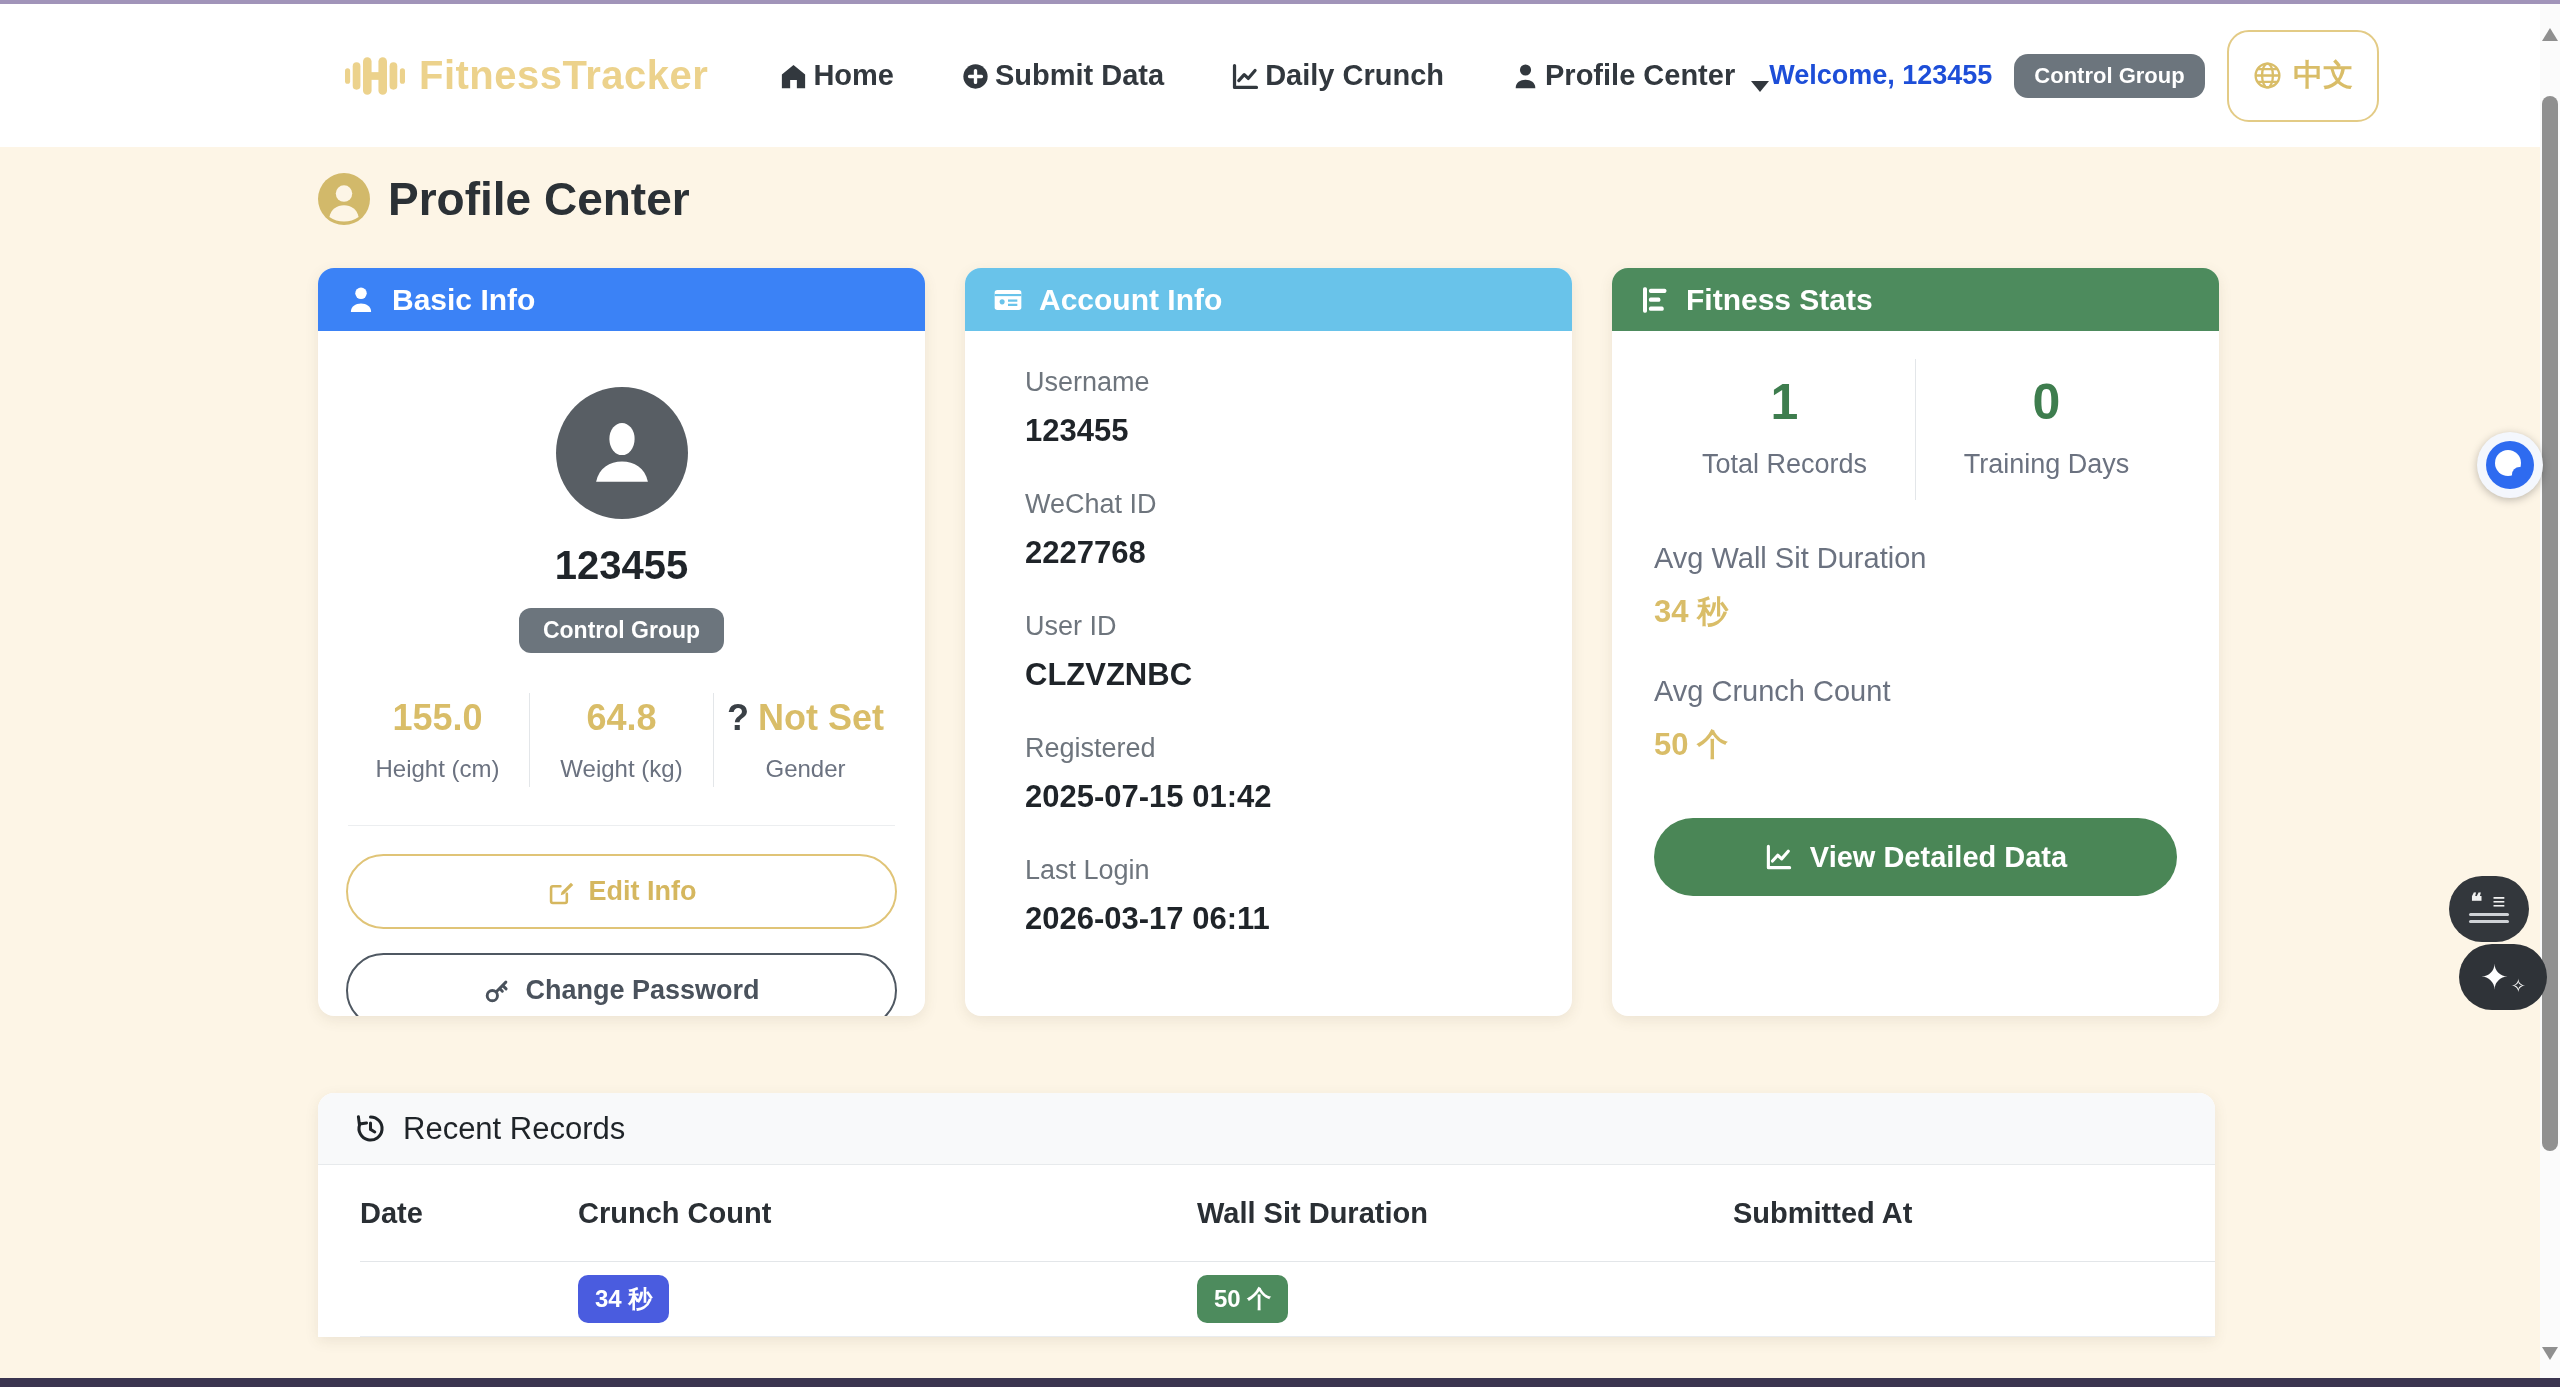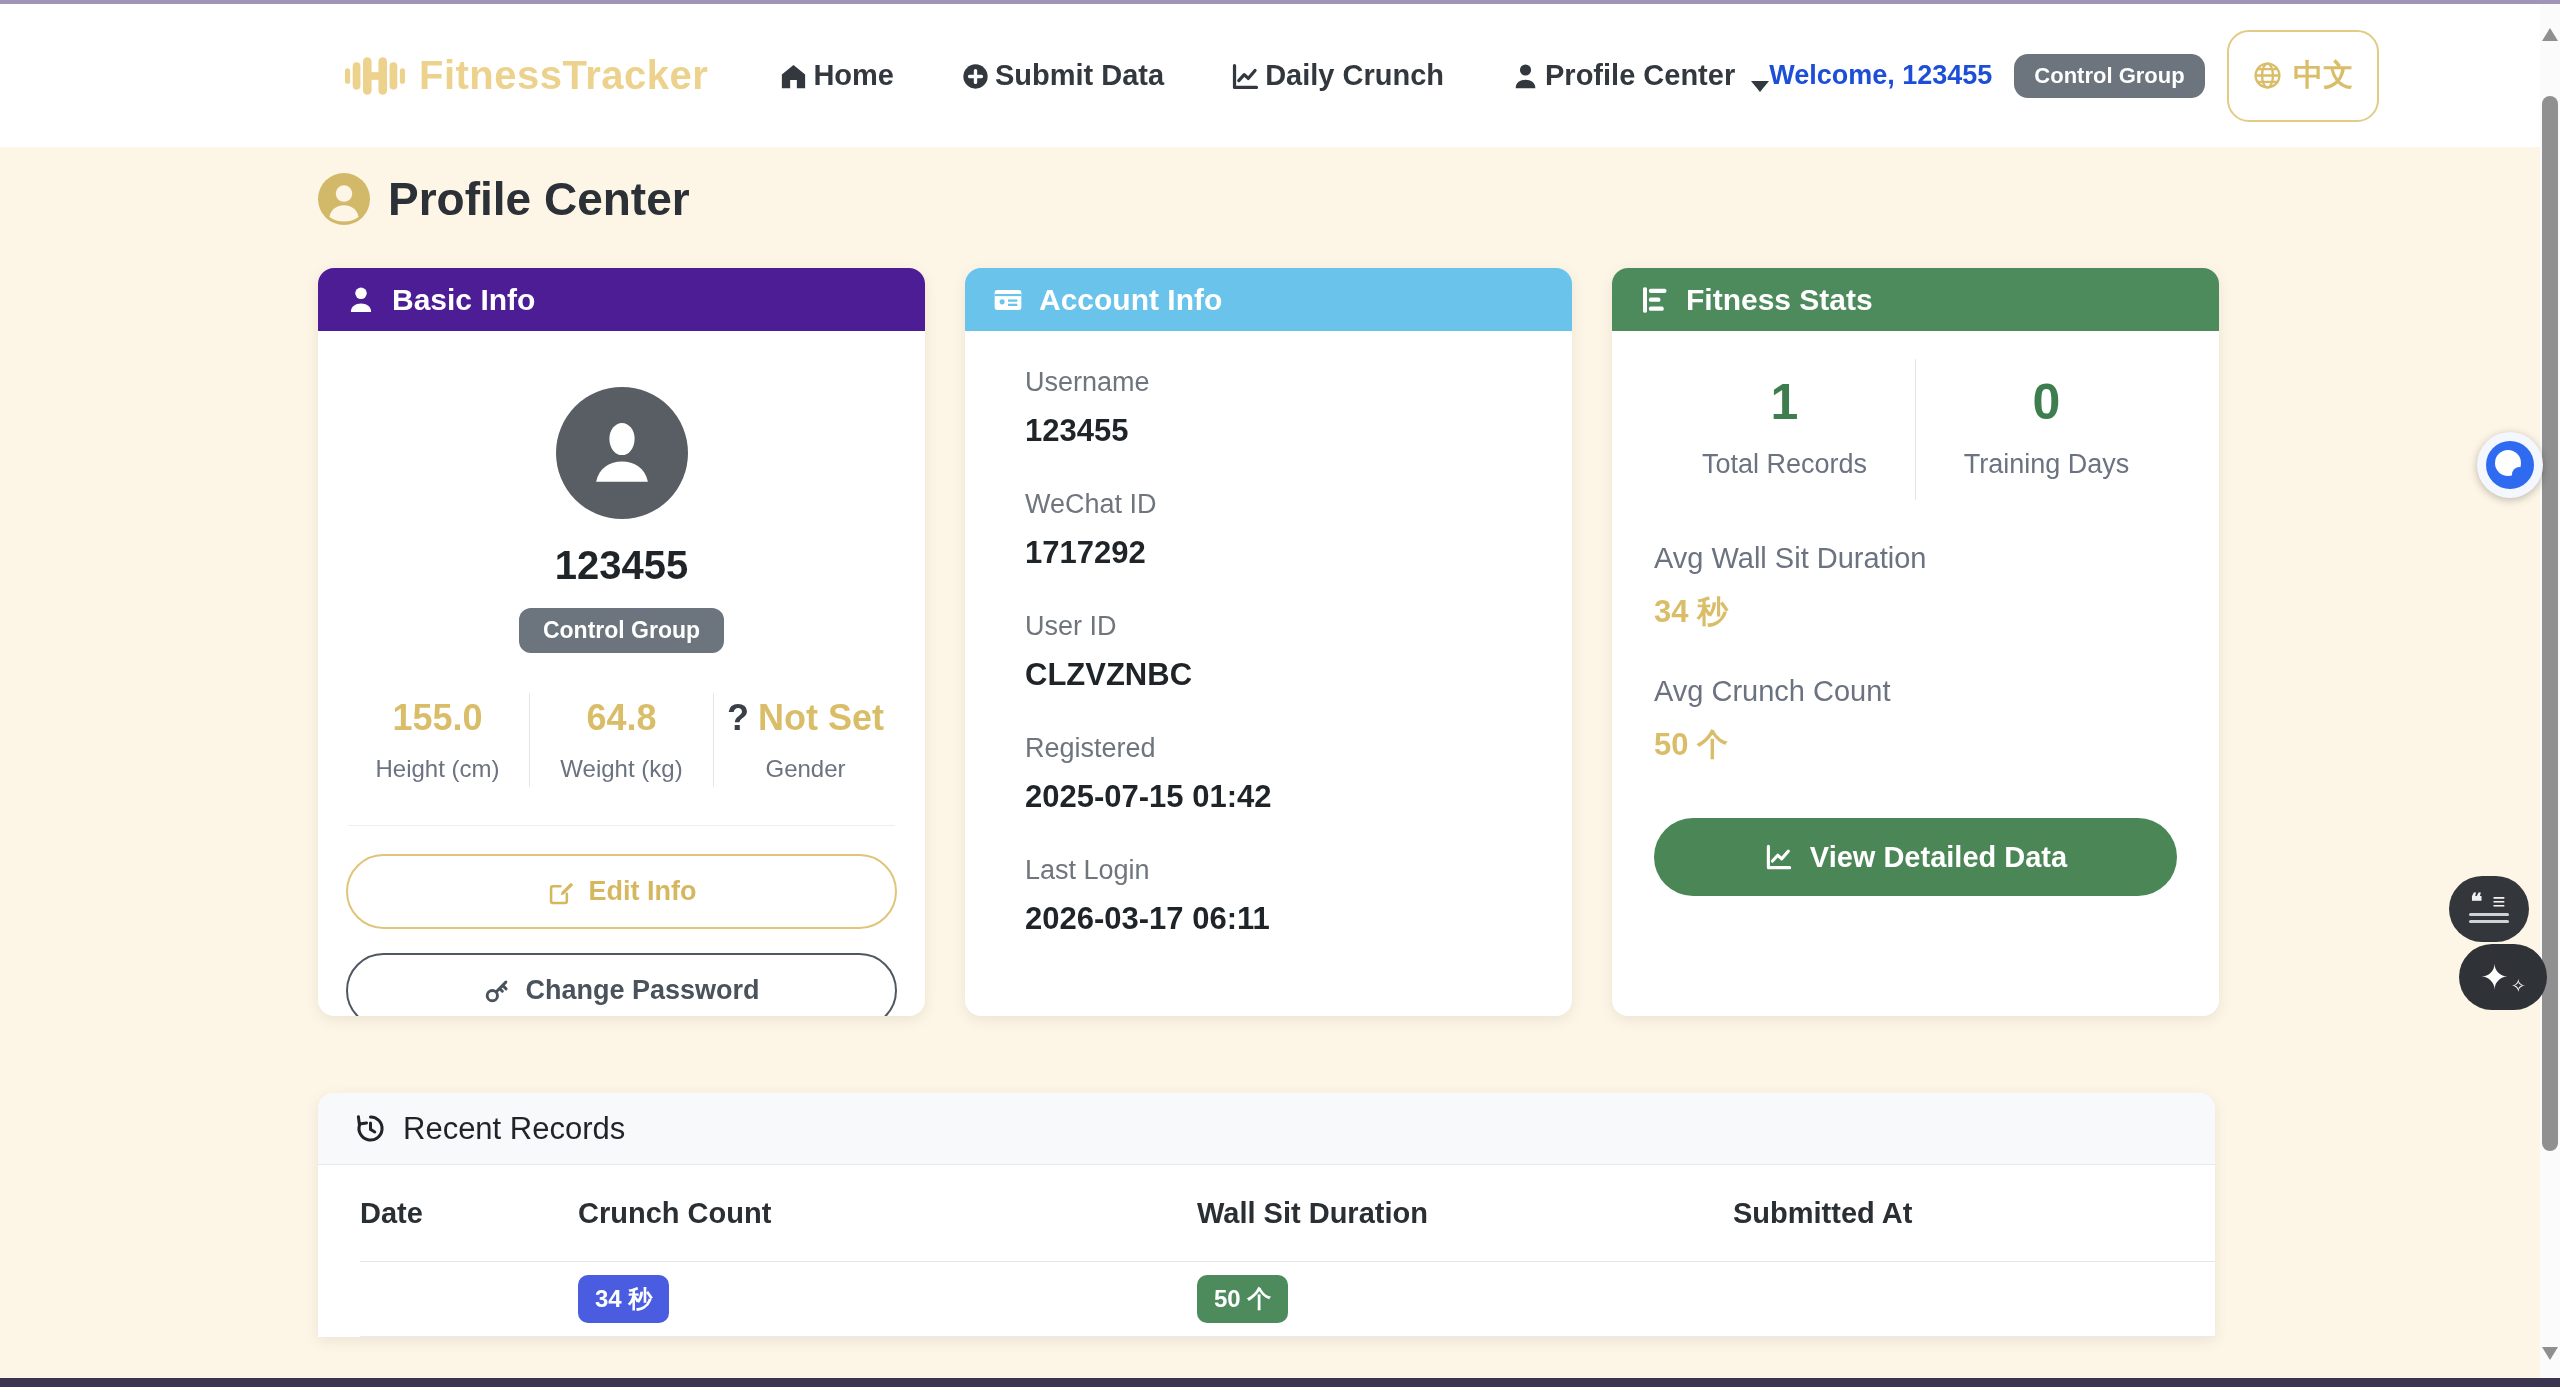--- a/index.html
+++ b/index.html
@@ -36,21 +36,21 @@
   
   .content { padding:25px 0 0 318px; }
   .title-row { display:flex; align-items:center; gap:18px; }
   .title-row svg { width:52px; height:52px; }
   .page-title { font-size:46px; font-weight:800; color:#2b3136; }
 
   .cards { display:flex; gap:40px; margin-top:42px; }
   .card { width:607px; height:748px; background:#fff; border-radius:16px; box-shadow:0 4px 14px rgba(90,75,45,.10); overflow:hidden; }
   .card-header { height:63px; display:flex; align-items:center; gap:15px; padding:0 27px; color:#fff; font-size:30px; font-weight:700; }
   .card-header svg { width:32px; height:32px; flex:none; }
-  .ch-blue { background:#4c1d95; }
+  .ch-blue { background:#3b82f6; }
   .ch-sky { background:#69c3ea; }
   .ch-green { background:#4d8b5d; }
 
   
   .basic-body { padding:0 28px; text-align:center; }
   .avatar { width:132px; height:132px; border-radius:50%; background:#585e64; margin:56px auto 0; display:flex; align-items:center; justify-content:center; }
   .avatar svg { width:84px; height:84px; }
   .basic-username { margin-top:24px; font-size:40px; font-weight:800; color:#1f2429; }
   .basic-badge { margin-top:20px; display:inline-block; background:#6c757d; color:#fff; font-size:23px; font-weight:700; padding:9px 24px; border-radius:12px; }
   .basic-stats { display:flex; margin-top:40px; }
@@ -263,21 +263,21 @@
           </svg>
           <span>Account Info</span>
         </div>
         <div class="account-body">
           <div class="field">
             <div class="field-label">Username</div>
             <div class="field-value">123455</div>
           </div>
           <div class="field">
             <div class="field-label">WeChat ID</div>
-            <div class="field-value">1717292</div>
+            <div class="field-value">2227768</div>
           </div>
           <div class="field">
             <div class="field-label">User ID</div>
             <div class="field-value">CLZVZNBC</div>
           </div>
           <div class="field">
             <div class="field-label">Registered</div>
             <div class="field-value">2025-07-15 01:42</div>
           </div>
           <div class="field">

